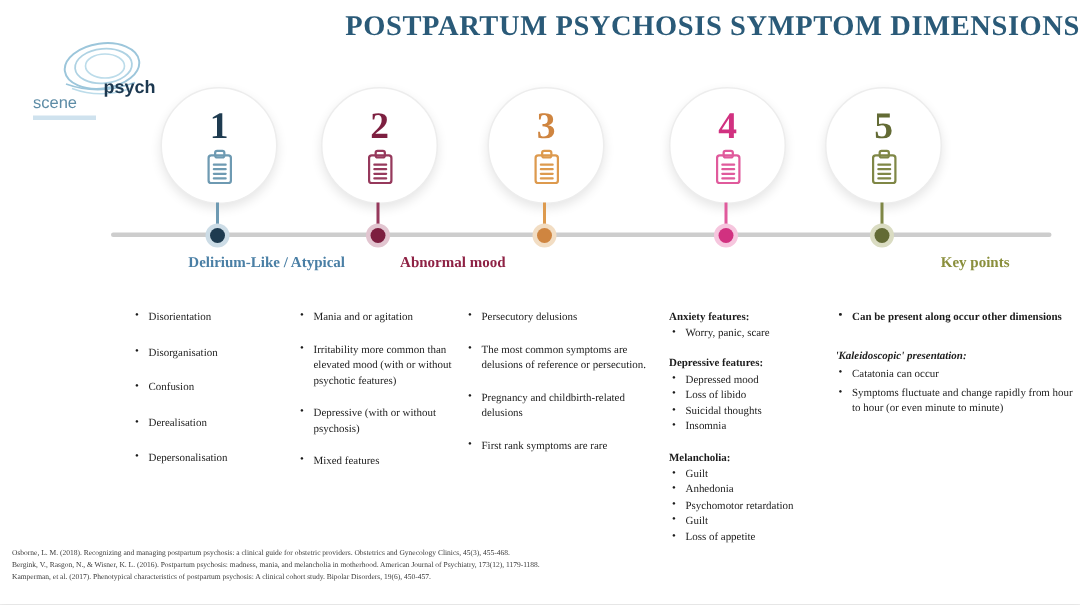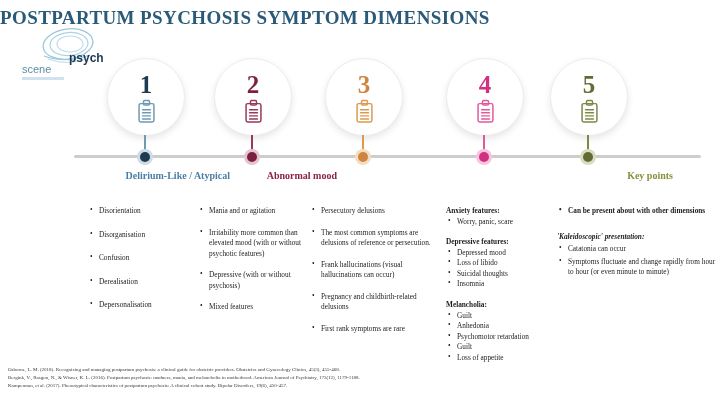--- a/index.html
+++ b/index.html
@@ -3,21 +3,21 @@
 <meta charset="utf-8">
 <style>
   html,body{margin:0;padding:0;background:#e9e9e9;}
   .canvas{
     position:relative; width:720px; height:403px; background:#ffffff;
     font-family:"Liberation Serif", serif; overflow:hidden; margin:0 auto;
     box-shadow:0 0 4px rgba(0,0,0,.25);
   }
   
   .title{
-    position:absolute; left:0; right:0; top:7px; text-align:left;
+    position:absolute; left:0; right:0; top:7px; text-align:right;
     font-size:19px; font-weight:bold; letter-spacing:.4px; color:#2a5a78; margin:0;
   }
   .logo-swirl{position:absolute; left:40px; top:26px;}
   .logo-psych{position:absolute; left:21px; top:52px; font-family:"Liberation Sans",sans-serif;
     font-size:12px; font-weight:bold; color:#1c3850; line-height:1;padding-left:48px;}
   .logo-scene{position:absolute; left:22px; top:64px; font-family:"Liberation Sans",sans-serif;
     font-size:11px; color:#5d8ca6; line-height:1;}
   .logo-tagline{position:absolute; left:22px; top:77px; width:42px; height:3px; background:#cfe2ee;}
   
   .dim{position:absolute; inset:0; pointer-events:none;}
@@ -139,21 +139,20 @@
           <line x1="7.5" y1="15.5" x2="16.5" y2="15.5"></line>
         <line x1="7.5" y1="19" x2="16.5" y2="19"></line>
           <line x1="7.5" y1="22.5" x2="16.5" y2="22.5"></line>
       </svg>
     </div>
     <div class="connector"></div>
     <div class="dot"></div>
     <ul class="dim-list">
         <li class="bullet">Persecutory delusions</li>
         <li class="bullet">The most common symptoms are delusions of reference or persecution.</li>
-        <li class="bullet">Frank hallucinations (visual hallucinations can occur)</li>
         <li class="bullet">Pregnancy and childbirth-related delusions</li>
         <li class="bullet">First rank symptoms are rare</li>
       </ul>
   </div>
 
   <div class="dim c4" style="--cx: 484px; --dark: #d13180; --mid: #e05a9c; --halo: #f6c6de; --label: #d6357f;">
     <div class="circle">
       <div class="num">4</div>
       <svg class="clipboard" width="21" height="25" viewBox="0 0 24 28" fill="none" stroke="currentColor" stroke-width="1.7" stroke-linecap="round">
         <rect x="3.5" y="5" width="17" height="21" rx="2"></rect>
@@ -192,21 +191,21 @@
         <line x1="7.5" y1="12" x2="16.5" y2="12"></line>
           <line x1="7.5" y1="15.5" x2="16.5" y2="15.5"></line>
         <line x1="7.5" y1="19" x2="16.5" y2="19"></line>
           <line x1="7.5" y1="22.5" x2="16.5" y2="22.5"></line>
       </svg>
     </div>
     <div class="connector"></div>
     <div class="dot"></div>
     <div class="dim-label">Key points</div>
     <ul class="dim-list">
-        <li class="bullet-bold">Can be present about with other dimensions</li>
+        <li class="bullet-bold">Can be present along occur other dimensions</li>
         <li class="heading-italic">'Kaleidoscopic' presentation:</li>
         <li class="bullet">Catatonia can occur</li>
         <li class="bullet">Symptoms fluctuate and change rapidly from hour to hour (or even minute to minute)</li>
       </ul>
   </div>
 
   <ul class="refs">
       <li class="ref">Osborne, L. M. (2018). Recognizing and managing postpartum psychosis: a clinical guide for obstetric providers. Obstetrics and Gynecology Clinics, 45(3), 455-468.</li>
       <li class="ref">Bergink, V., Rasgon, N., &amp; Wisner, K. L. (2016). Postpartum psychosis: madness, mania, and melancholia in motherhood. American Journal of Psychiatry, 173(12), 1179-1188.</li>
       <li class="ref">Kamperman, et al. (2017). Phenotypical characteristics of postpartum psychosis: A clinical cohort study. Bipolar Disorders, 19(6), 450-457.</li>

